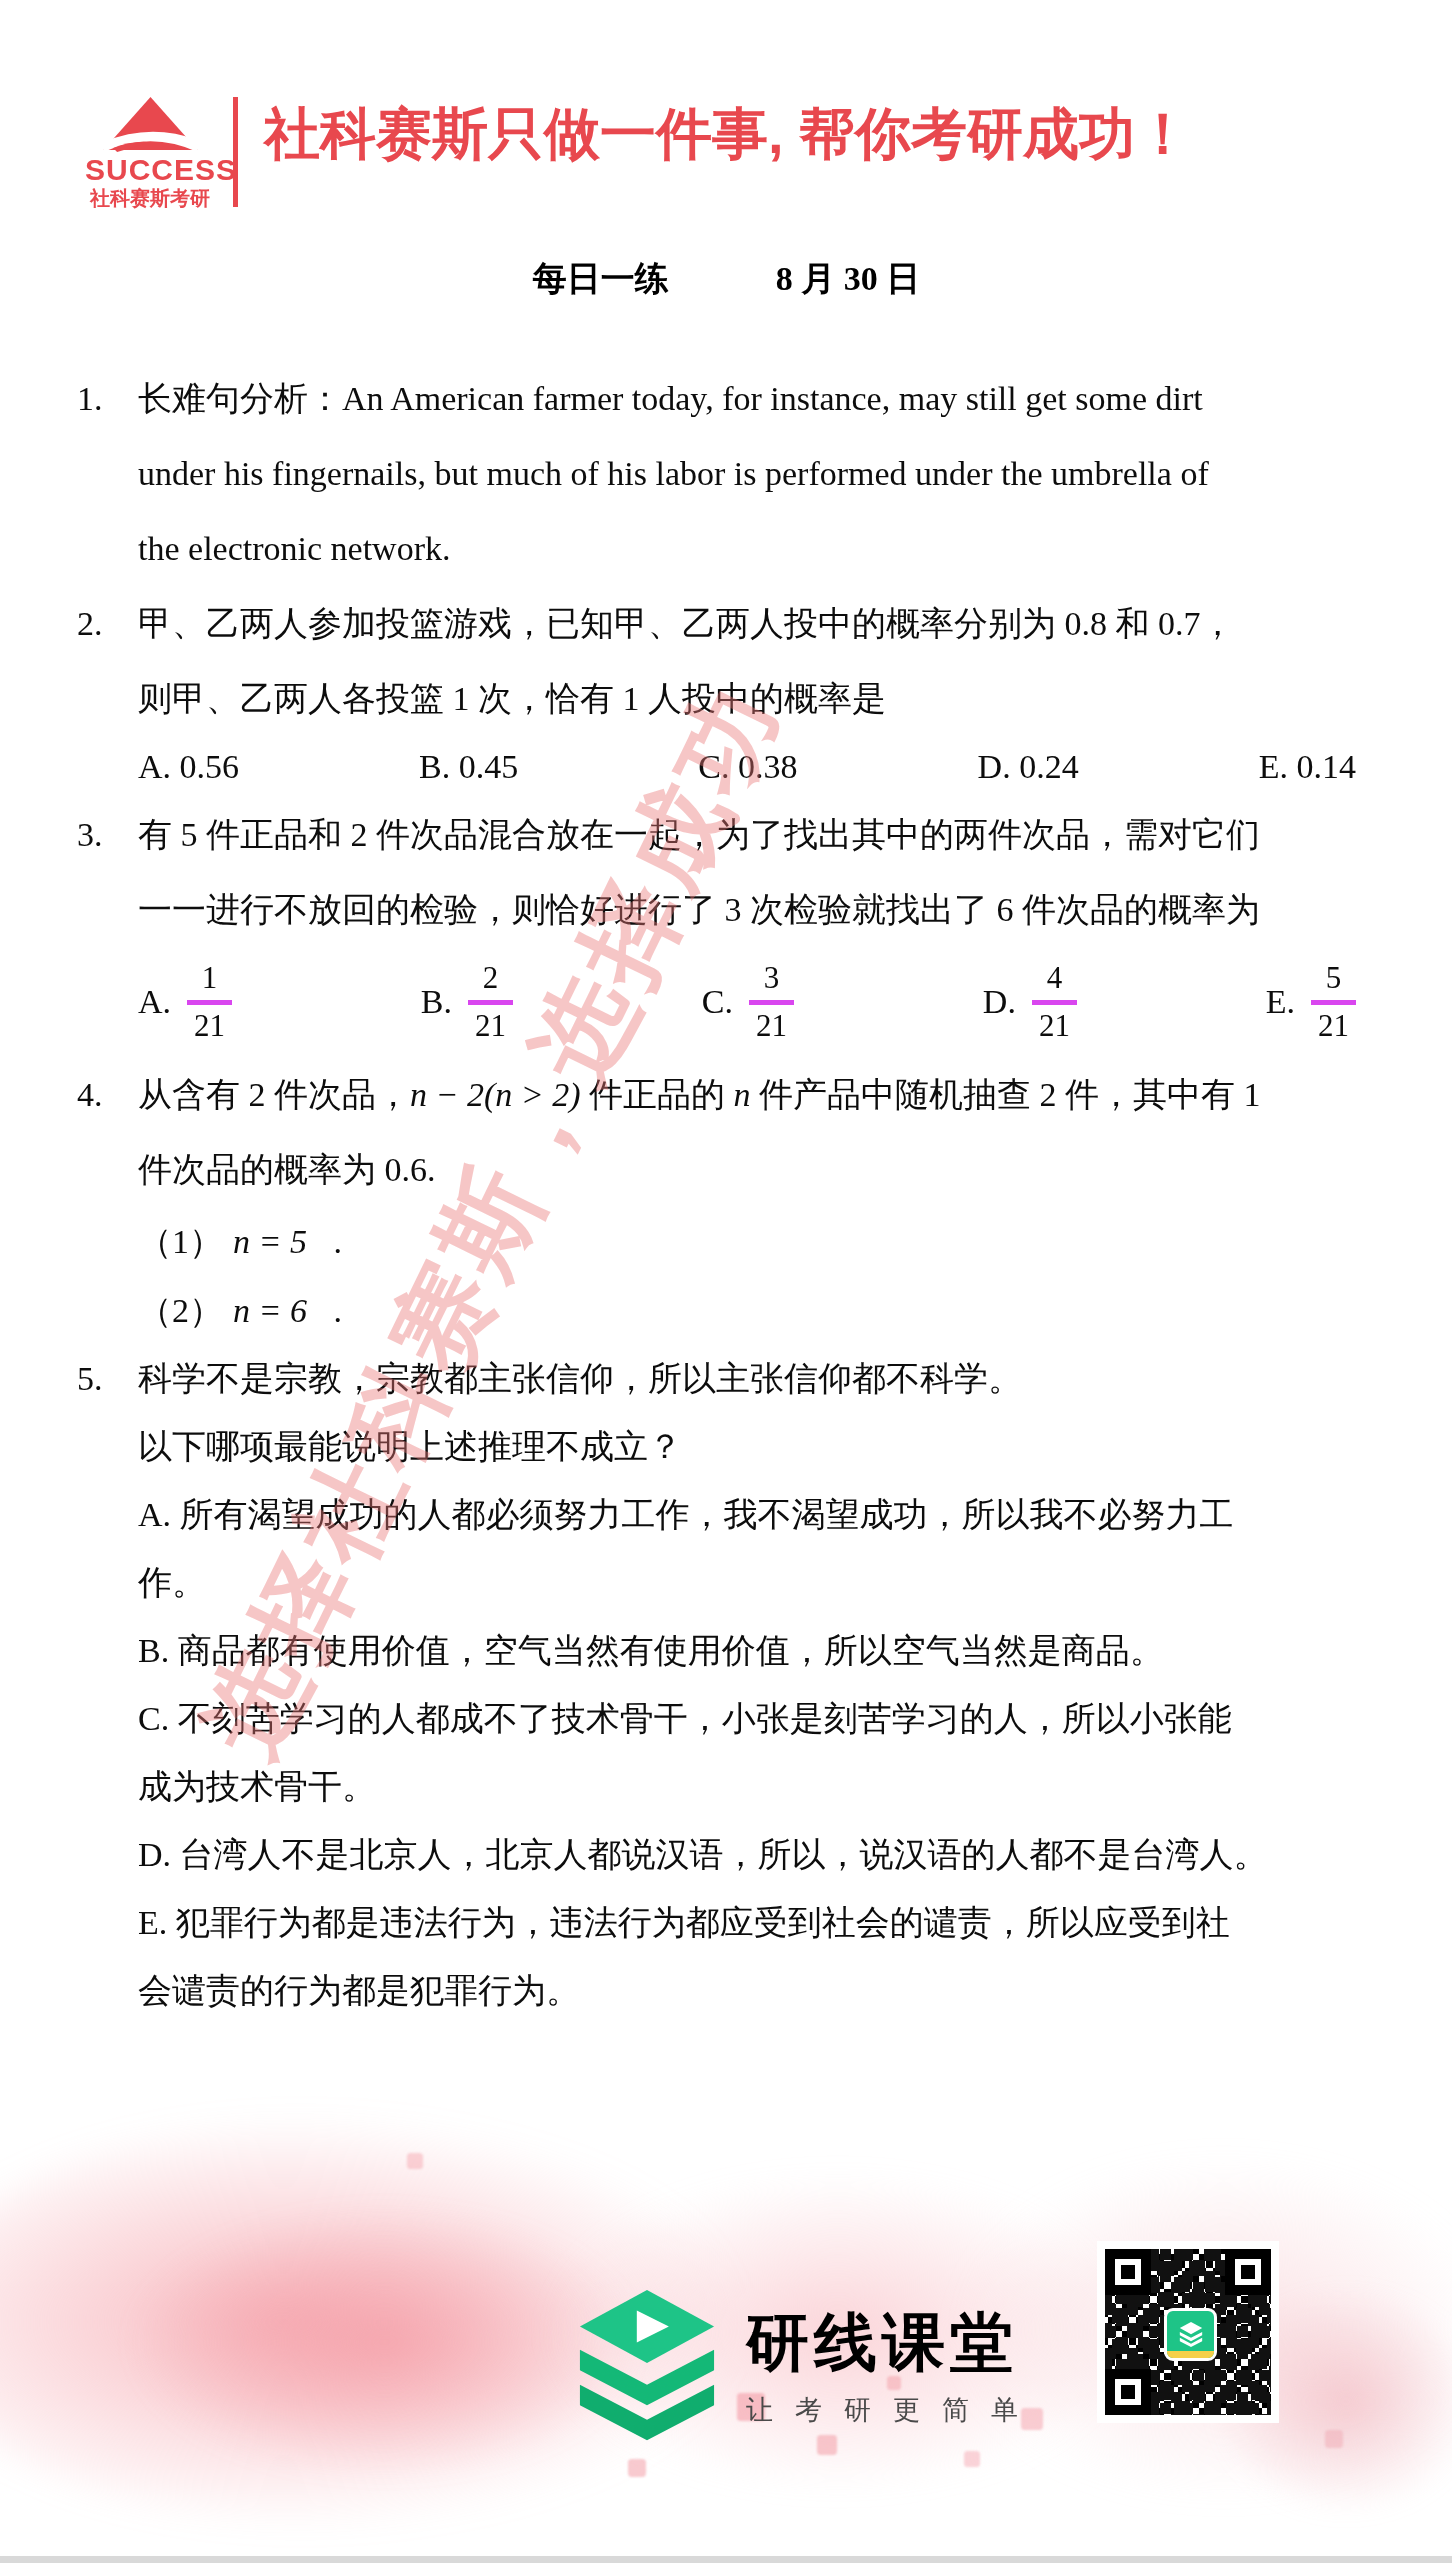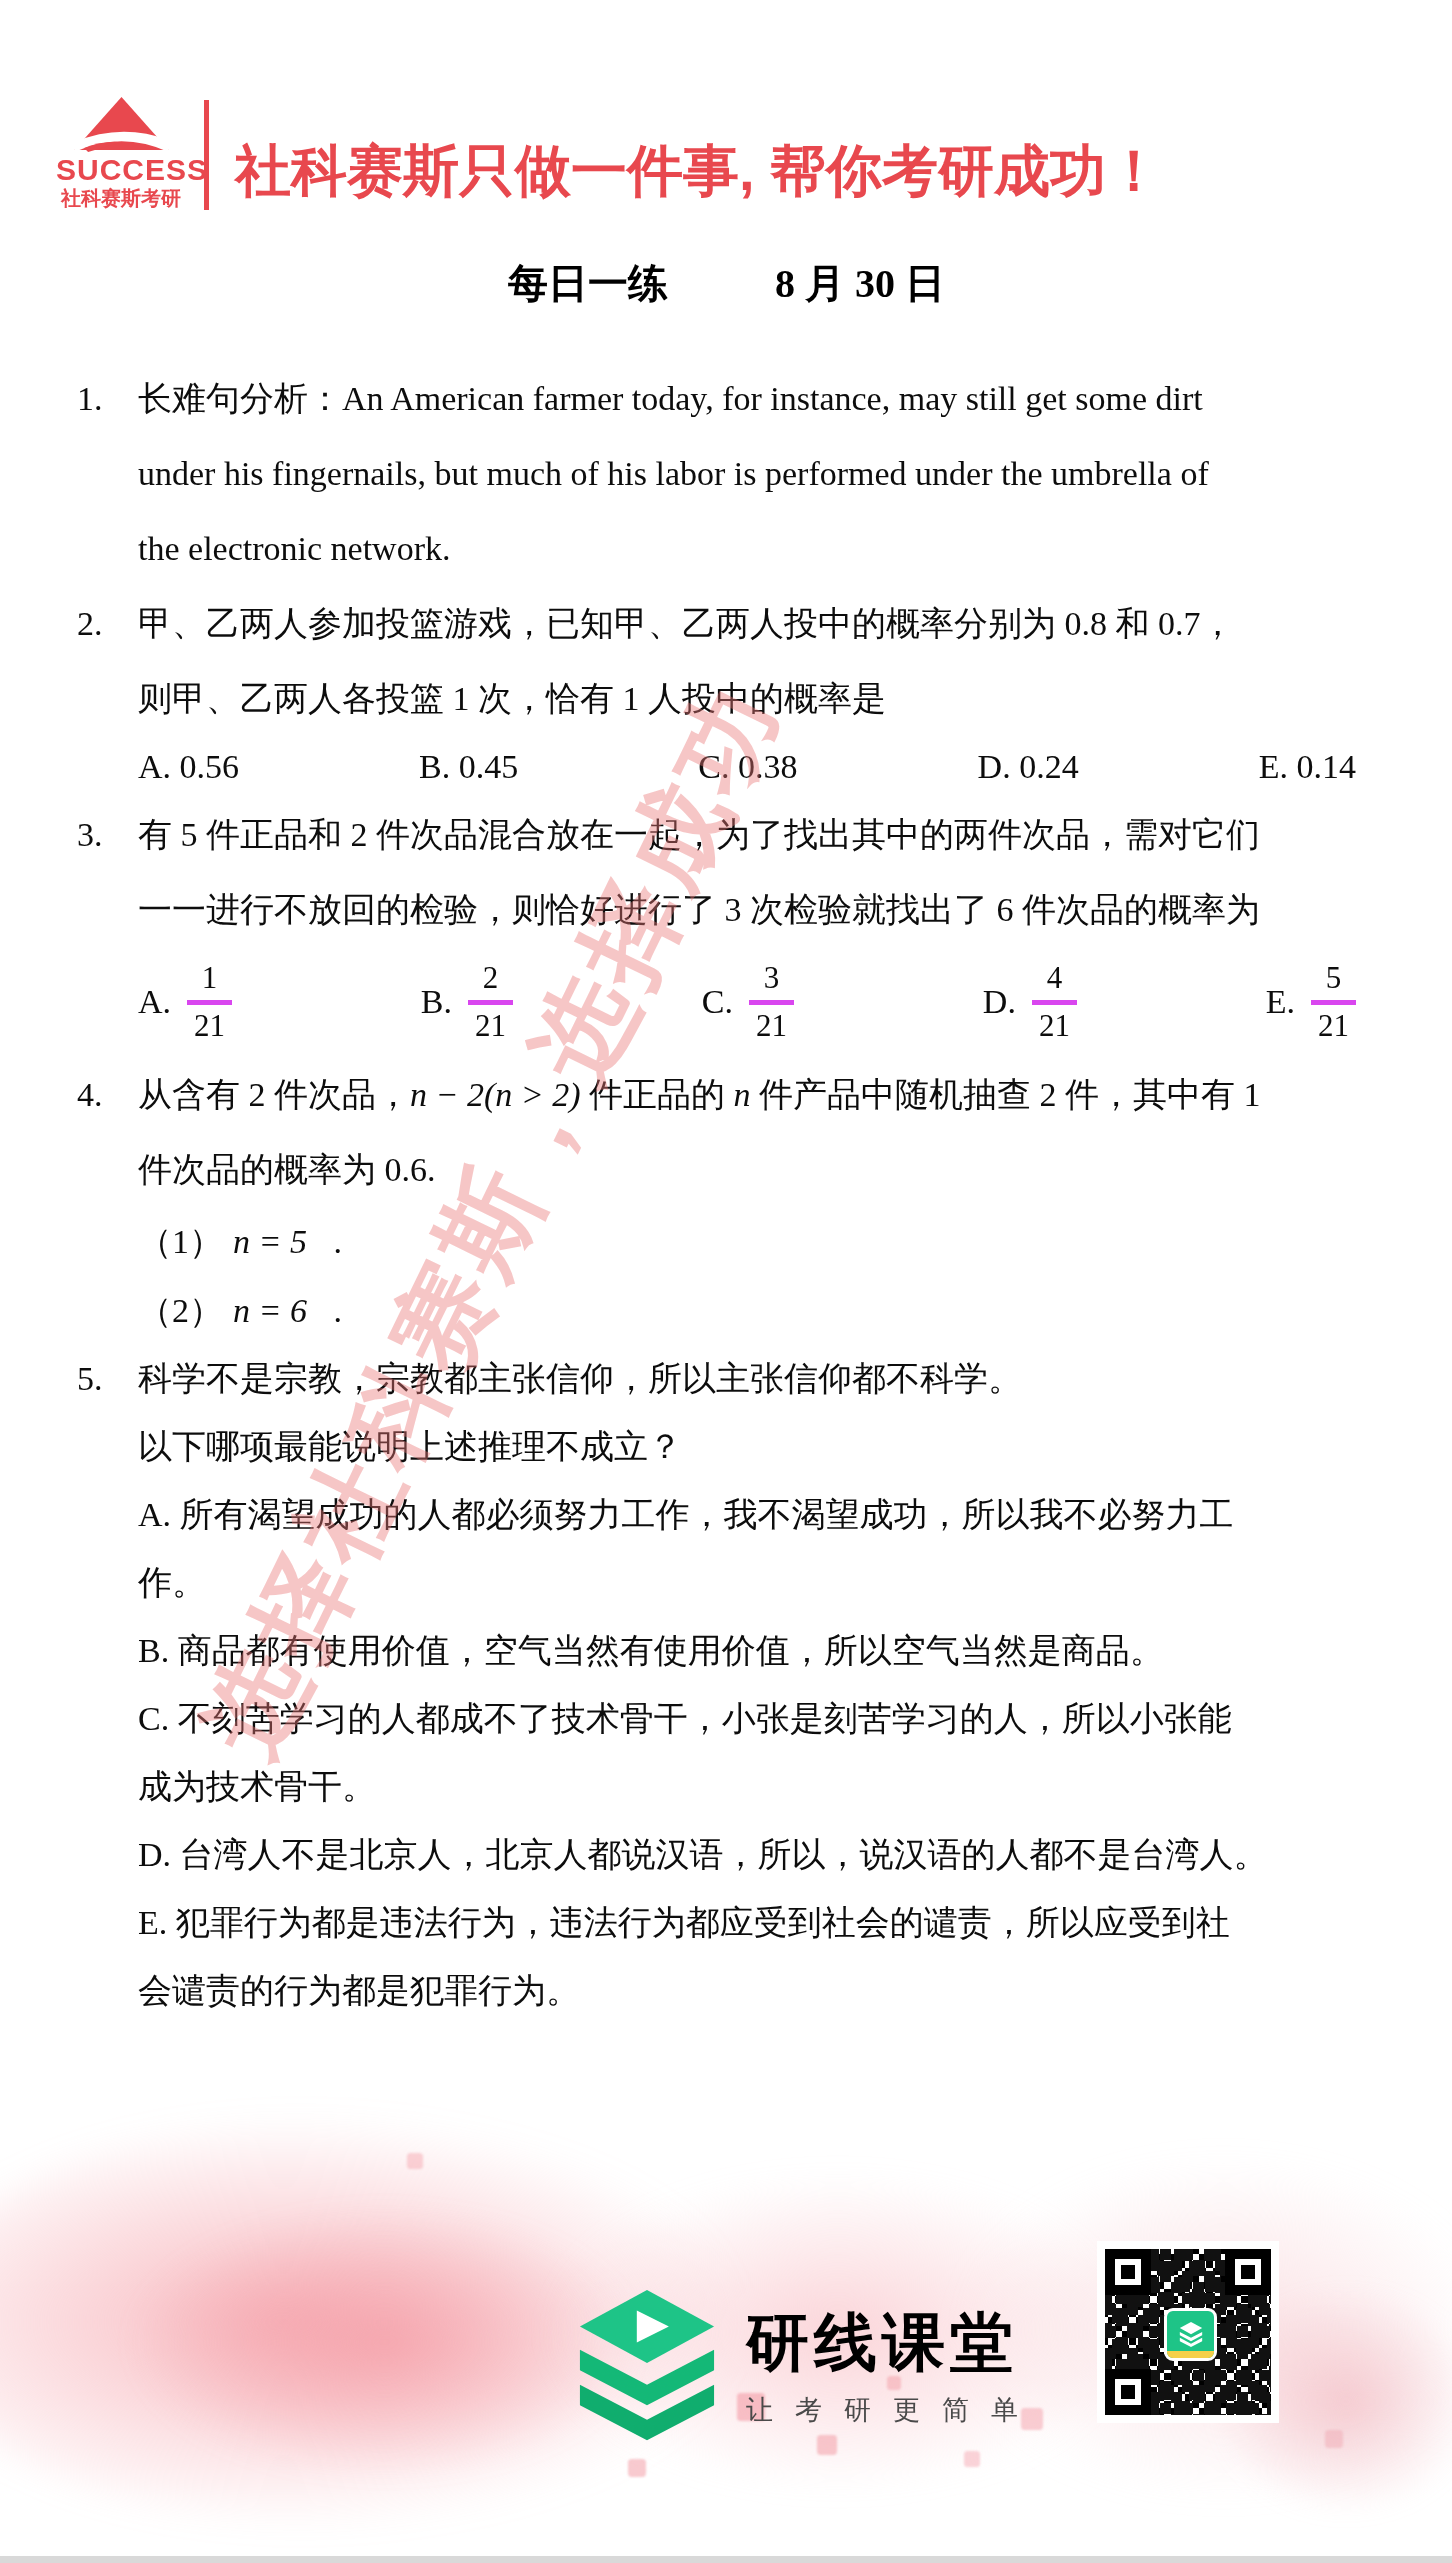--- a/index.html
+++ b/index.html
@@ -1,33 +1,33 @@
 <!DOCTYPE html>
 <html><head>
 <meta charset="utf-8">
 <style>
   html,body{margin:0;padding:0;background:#fff;}
   .page{position:relative;width:1453px;height:2563px;background:#fff;overflow:hidden;
         font-family:"Liberation Serif","DejaVu Serif",serif;color:#0d0d0d;}
 
   
-  .header{position:absolute;top:97px;left:56px;display:flex;align-items:flex-end;}
+  .header{position:absolute;top:97px;left:85px;display:flex;align-items:flex-start;}
   .logo{width:130px;text-align:center;flex:none;}
   .logo svg{display:block;margin:0 auto;}
   .brand{font-family:"Liberation Sans","DejaVu Sans",sans-serif;font-weight:800;
          font-size:30px;color:#e8484e;letter-spacing:1px;line-height:1.05;margin-top:2px;}
   .brand-sub{font-family:"Liberation Sans","DejaVu Sans",sans-serif;font-weight:700;
          font-size:20px;color:#e8484e;line-height:1.2;}
   .hdivider{width:5px;height:110px;background:#e8484e;margin:0 26px 0 18px;flex:none;}
   .slogan{font-family:"Liberation Sans","DejaVu Sans",sans-serif;font-weight:900;
           font-size:56px;color:#e8484e;letter-spacing:0px;white-space:nowrap;}
 
   
   .title-row{position:absolute;top:256px;left:0;width:100%;display:flex;justify-content:center;
-             gap:107px;font-weight:700;font-size:40px;color:#000;}
+             gap:107px;font-weight:700;font-size:34px;color:#000;}
 
   
   .content{position:absolute;top:361px;left:77px;width:1322px;font-size:34px;}
   .q{display:flex;}
   .qno{width:61px;flex:none;line-height:75px;}
   .qno5{line-height:68px;}
   .qbody{flex:1;min-width:0;}
   .line{line-height:75px;white-space:nowrap;}
   .line5{line-height:68px;white-space:nowrap;}
   .opts{display:flex;justify-content:space-between;width:1218px;line-height:61px;}

